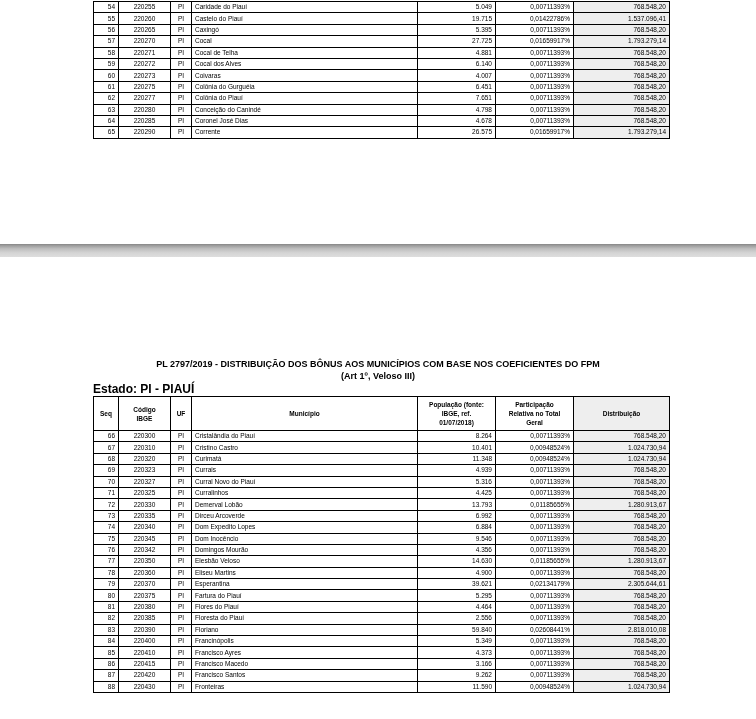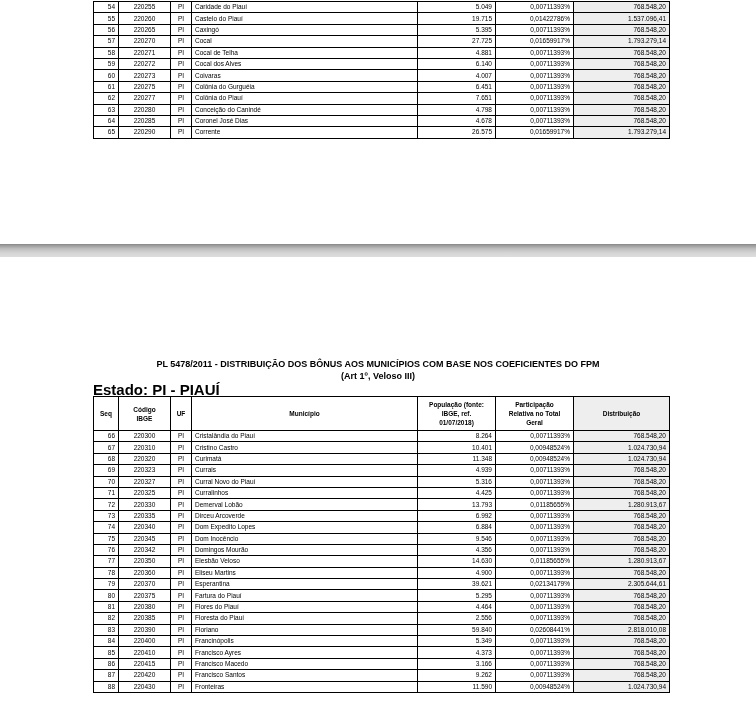--- a/index.html
+++ b/index.html
@@ -44,21 +44,21 @@
   .c-pop,.c-share,.c-dist{text-align:right;}
   td.c-dist,th.c-dist{background:#eeeeee;}
   th.c-seq,th.c-code,th.c-uf,th.c-name,th.c-pop,th.c-share{text-align:center;}
 
   .doc-title{
     position:absolute;top:101px;left:0;width:756px;
     text-align:center;font-weight:bold;font-size:9px;line-height:12px;
   }
   .state-label{
     position:absolute;top:127px;left:93px;
-    font-weight:bold;font-size:15px;line-height:11px;text-align:center;
+    font-weight:bold;font-size:12px;line-height:11px;text-align:center;
   }
 </style>
 </head>
 <body>
 
 <div>
 
   <section class="page page-1">
     <table class="fpm">
       <colgroup>
@@ -180,21 +180,21 @@
             <td class="c-dist">1.793.279,14</td>
           </tr>
         </tbody>
     </table>
   </section>
 
   <div class="page-gap"></div>
 
   <section class="page page-2">
     <div class="doc-title">
-      <div>PL 5478/2011 - DISTRIBUIÇÃO DOS BÔNUS AOS MUNICÍPIOS COM BASE NOS COEFICIENTES DO FPM</div>
+      <div>PL 2797/2019 - DISTRIBUIÇÃO DOS BÔNUS AOS MUNICÍPIOS COM BASE NOS COEFICIENTES DO FPM</div>
       <div>(Art 1º, Veloso III)</div>
     </div>
     <div class="state-label">Estado: PI - PIAUÍ</div>
 
     <table class="fpm">
       <colgroup>
         <col style="width:25px">
           <col style="width:52px">
           <col style="width:21px">
         <col style="width:226px">

